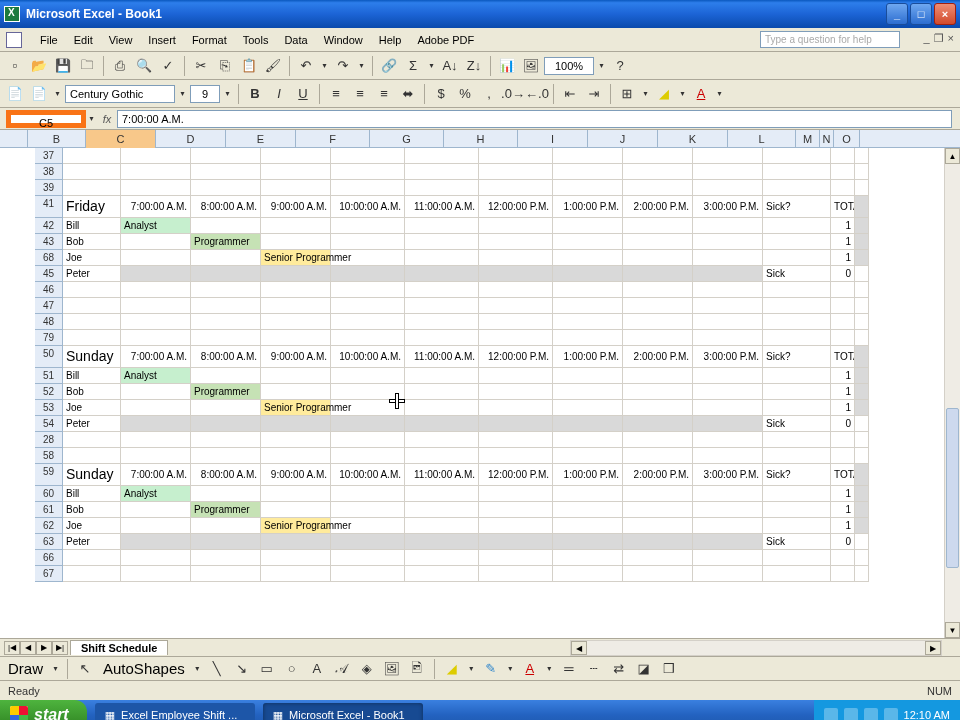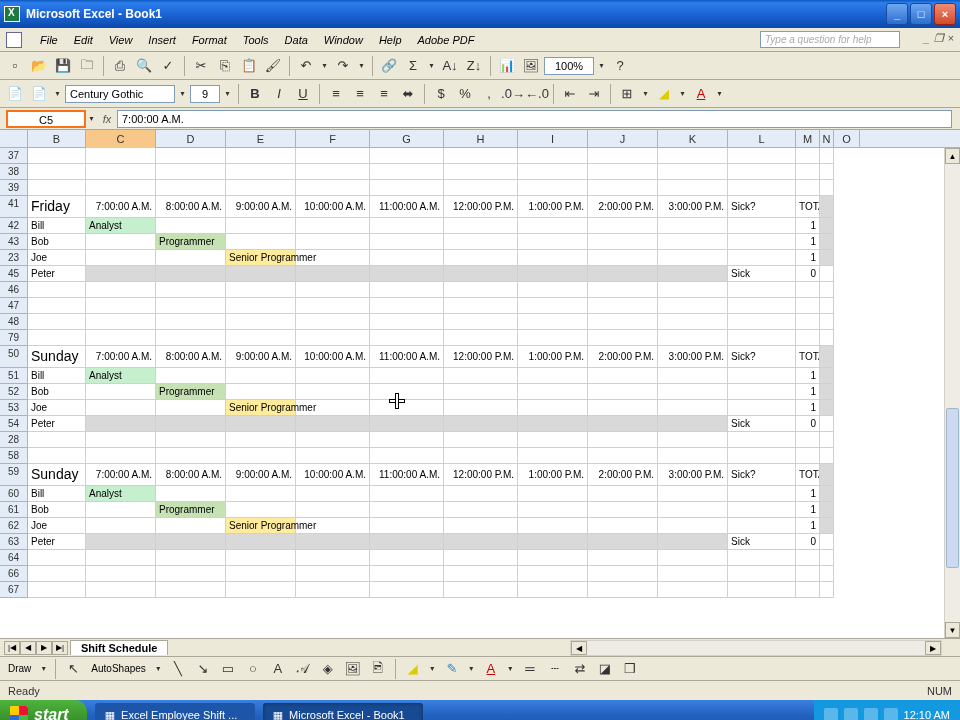--- a/index.html
+++ b/index.html
@@ -8,54 +8,54 @@
 
 .titlebar { height: 28px; background: linear-gradient(to bottom,#0a58be 0%,#2d7eeb 10%,#1c64d6 50%,#0a4aac 100%); display:flex; align-items:center; color:#fff; padding:0 4px; }
 .titlebar .appicon { width:16px; height:16px; background:#1c7a3e; border:1px solid #fff; margin-right:6px; position:relative; }
 .titlebar .appicon::after{content:"X";color:#fff;font-weight:bold;font-size:10px;position:absolute;left:3px;top:0;}
 .titlebar .title { font-size:12px; font-weight:bold; flex:1; }
 .titlebar .winbtns { display:flex; gap:2px; }
 .titlebar .winbtn { width:22px; height:22px; background:linear-gradient(to bottom,#6fa8f0,#2c6dd0); border:1px solid #1a4d9a; border-radius:3px; color:#fff; display:flex;align-items:center;justify-content:center;font-weight:bold;font-family:Arial;font-size:11px;}
 .titlebar .winbtn.close { background:linear-gradient(to bottom,#f08d73,#d04a2c); border-color:#a02010; }
 
 
-.menubar { height:24px; background:#ece9d8; display:flex; align-items:center; padding-left:6px; border-bottom:1px solid #aca899; position:relative;font-style:italic;}
+.menubar { height:24px; background:#ece9d8; display:flex; align-items:center; padding-left:6px; border-bottom:1px solid #aca899; position:relative;}
 .menubar .docicon{width:16px;height:16px;background:#fff;border:1px solid #669;margin-right:10px;}
 .menubar .mitem { padding:2px 8px; cursor:default; }
 .qbox { position:absolute; right:60px; top:3px; width:140px; height:17px; border:1px solid #7f9db9; background:#fff; color:#aaa; padding:0 4px; font-size:10px; line-height:15px;}
 .docwinbtns{position:absolute;right:6px;top:4px;display:flex;gap:4px;color:#555;}
 
 
 .toolbar { height:28px; background:#ece9d8; display:flex; align-items:center; padding:0 4px; border-bottom:1px solid #aca899; gap:2px;}
 .tbtn { width:22px; height:22px; display:flex;align-items:center;justify-content:center;border:1px solid transparent; color:#333;font-size:13px;}
 .tsep{width:1px;height:20px;background:#aca899;margin:0 3px;}
 .zoombox{width:50px;height:18px;border:1px solid #7f9db9;background:#fff;text-align:center;line-height:16px;font-size:11px;}
 .dropbtn{width:11px;display:inline-flex;align-items:center;justify-content:center;font-size:8px;color:#333;}
 
 
 .fontbox{width:110px;height:18px;border:1px solid #7f9db9;background:#fff;padding:0 4px;line-height:16px;font-size:11px;}
 .sizebox{width:30px;height:18px;border:1px solid #7f9db9;background:#fff;text-align:center;line-height:16px;font-size:11px;}
 
 
 .fbarrow{height:22px;display:flex;align-items:center;border-bottom:1px solid #aca899;background:#ece9d8;}
-.namebox{width:80px;height:18px;border:2px solid #f97316;background:#fff;margin-left:6px;text-align:center;line-height:16px;font-size:11px;}
+.namebox{width:80px;height:18px;border:5px solid #f97316;background:#fff;margin-left:6px;text-align:center;line-height:16px;font-size:11px;}
 .fxlabel{width:20px;text-align:center;font-style:italic;font-size:11px;color:#555;}
 .fbar{flex:1;height:18px;border:1px solid #7f9db9;background:#fff;padding:0 4px;line-height:16px;margin-right:8px;font-size:11px;}
 
 
 .gridwrap{height:508px;background:#fff;position:relative;overflow:hidden;}
 .colheads{display:flex;height:18px;background:#e4ecf7;border-bottom:1px solid #9eb6ce;}
 .corner{width:28px;height:18px;background:#e4ecf7;border-right:1px solid #9eb6ce;border-bottom:1px solid #9eb6ce;}
 .colhead{height:18px;border-right:1px solid #9eb6ce;text-align:center;line-height:18px;font-size:11px;color:#333;}
 .colhead.sel{background:#f8c88a;}
 
 .rows{height:490px;overflow:hidden;}
 .row{display:flex;height:16px;}
 .row.tall{height:22px;}
-.rowhead{width:28px;background:#e4ecf7;border-right:1px solid #9eb6ce;border-bottom:1px solid #9eb6ce;text-align:center;line-height:15px;font-size:10px;color:#333;flex-shrink:0;}
+.rowhead{width:28px;background:#e4ecf7;border-right:1px solid #9eb6ce;border-bottom:1px solid #9eb6ce;text-align:center;line-height:15px;font-size:10px;color:#333;flex-shrink:0;margin-left:35px;}
 .cell{height:100%;border-right:1px solid #d4d0c8;border-bottom:1px solid #d4d0c8;padding:0 3px;line-height:15px;font-size:10px;overflow:visible;white-space:nowrap;font-family:'Century Gothic',sans-serif;flex-shrink:0;}
 .row.tall .cell{line-height:21px;font-size:14px;}
 .cell.r{text-align:right;}
 .cell.greybg{background:#d9d9d9;}
 .cell.analyst{background:#c6efce;}
 .cell.prog{background:#c6e2b5;}
 .cell.senior{background:#ffeb9c;}
 
 .cursor-plus{position:absolute;left:397px;top:270px;font-size:14px;color:#000;pointer-events:none;}
 .cursor-plus::before{content:"";position:absolute;width:14px;height:2px;background:#fff;border:1px solid #000;left:-8px;top:-1px;}
@@ -65,21 +65,21 @@
 .sheetbar{height:18px;background:#ece9d8;display:flex;align-items:center;border-top:1px solid #aca899;font-size:11px;position:relative;}
 .navbtns{display:flex;padding-left:4px;}
 .navbtn{width:16px;height:14px;border:1px solid #aca899;background:#ece9d8;display:flex;align-items:center;justify-content:center;font-size:8px;}
 .sheettab{padding:1px 10px;background:#fff;border:1px solid #aca899;border-bottom:none;margin-left:2px;font-weight:bold;}
 .hscrolltrack{position:absolute;left:570px;right:18px;height:16px;top:1px;background:#efece5;border:1px solid #d4d0c8;}
 .hscrollbtn{width:16px;height:14px;background:#ece9d8;border:1px solid #aca899;position:absolute;top:0;display:flex;align-items:center;justify-content:center;font-size:8px;}
 .hscrollbtn.l{left:0;} .hscrollbtn.r{right:0;}
 
 
 .drawbar{height:24px;background:#ece9d8;border-top:1px solid #aca899;display:flex;align-items:center;padding:0 4px;gap:3px;}
-.drawlbl{padding:0 4px;font-size:10px;}
+.drawlbl{padding:0 4px;font-size:15px;}
 
 
 .statusbar{height:20px;background:#ece9d8;border-top:1px solid #aca899;display:flex;align-items:center;padding:0 8px;font-size:11px;color:#333;justify-content:space-between;}
 
 
 .taskbar{height:30px;background:linear-gradient(to bottom,#3a80e0 0%,#2362c0 50%,#1d56a8 100%);display:flex;align-items:center;}
 .startbtn{height:30px;padding:0 18px 0 10px;background:linear-gradient(to bottom,#4eb43e,#2d8020);color:#fff;font-weight:bold;font-style:italic;font-size:16px;display:flex;align-items:center;border-radius:0 12px 12px 0;gap:6px;}
 .startflag{width:18px;height:18px;background:#fff;border-radius:2px;position:relative;overflow:hidden;}
 .startflag::before{content:"";position:absolute;inset:0;background:conic-gradient(#e13 0 25%,#4b4 0 50%,#36d 0 75%,#fc0 0);}
 .taskitem{height:24px;margin-left:8px;padding:0 10px;background:#1d56a8;color:#fff;display:flex;align-items:center;gap:6px;border-radius:3px;font-size:11px;min-width:160px;}
@@ -320,21 +320,21 @@
         <div class="cell wG"></div>
         <div class="cell wH"></div>
         <div class="cell wI"></div>
         <div class="cell wJ"></div>
         <div class="cell wK"></div>
         <div class="cell wL"></div>
         <div class="cell wM r">1</div>
         <div class="cell wN greybg"></div>
       </div>
       <div class="row">
-        <div class="rowhead">23</div>
+        <div class="rowhead">68</div>
         <div class="cell wB">Joe</div>
         <div class="cell wC"></div>
         <div class="cell wD"></div>
         <div class="cell wE senior">Senior Programmer</div>
         <div class="cell wF"></div>
         <div class="cell wG"></div>
         <div class="cell wH"></div>
         <div class="cell wI"></div>
         <div class="cell wJ"></div>
         <div class="cell wK"></div>
@@ -608,36 +608,20 @@
         <div class="cell wG greybg"></div>
         <div class="cell wH greybg"></div>
         <div class="cell wI greybg"></div>
         <div class="cell wJ greybg"></div>
         <div class="cell wK greybg"></div>
         <div class="cell wL">Sick</div>
         <div class="cell wM r">0</div>
         <div class="cell wN"></div>
       </div>
       <div class="row">
-        <div class="rowhead">64</div>
-        <div class="cell wB"></div>
-        <div class="cell wC"></div>
-        <div class="cell wD"></div>
-        <div class="cell wE"></div>
-        <div class="cell wF"></div>
-        <div class="cell wG"></div>
-        <div class="cell wH"></div>
-        <div class="cell wI"></div>
-        <div class="cell wJ"></div>
-        <div class="cell wK"></div>
-        <div class="cell wL"></div>
-        <div class="cell wM"></div>
-        <div class="cell wN"></div>
-      </div>
-      <div class="row">
         <div class="rowhead">66</div>
         <div class="cell wB"></div>
         <div class="cell wC"></div>
         <div class="cell wD"></div>
         <div class="cell wE"></div>
         <div class="cell wF"></div>
         <div class="cell wG"></div>
         <div class="cell wH"></div>
         <div class="cell wI"></div>
         <div class="cell wJ"></div>

